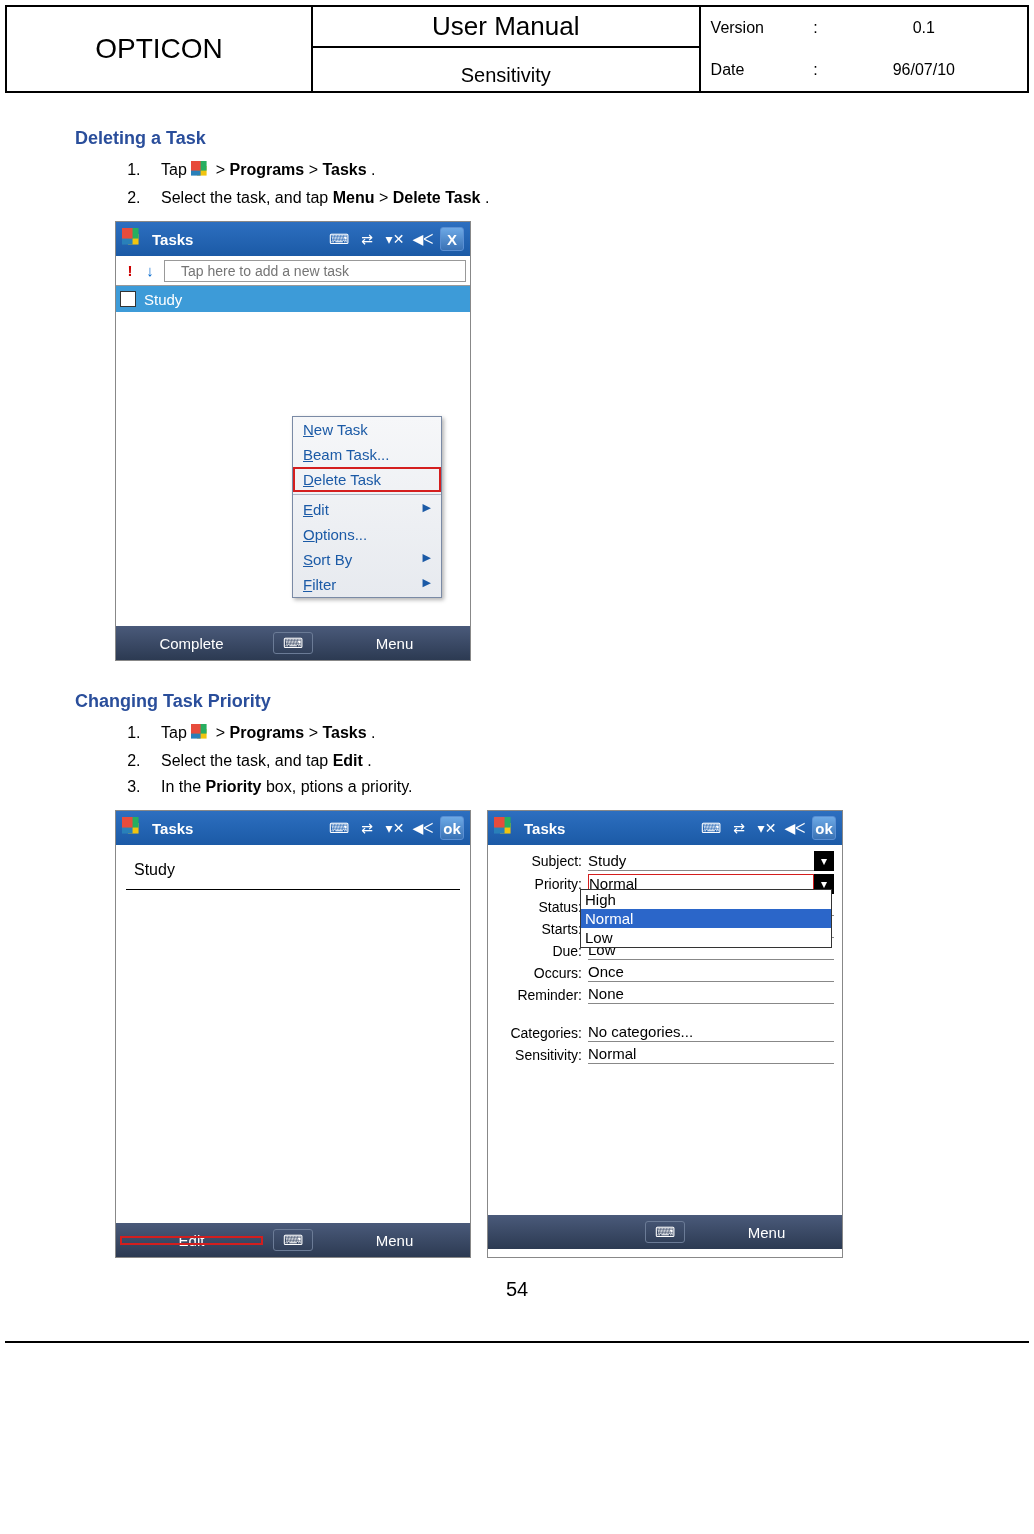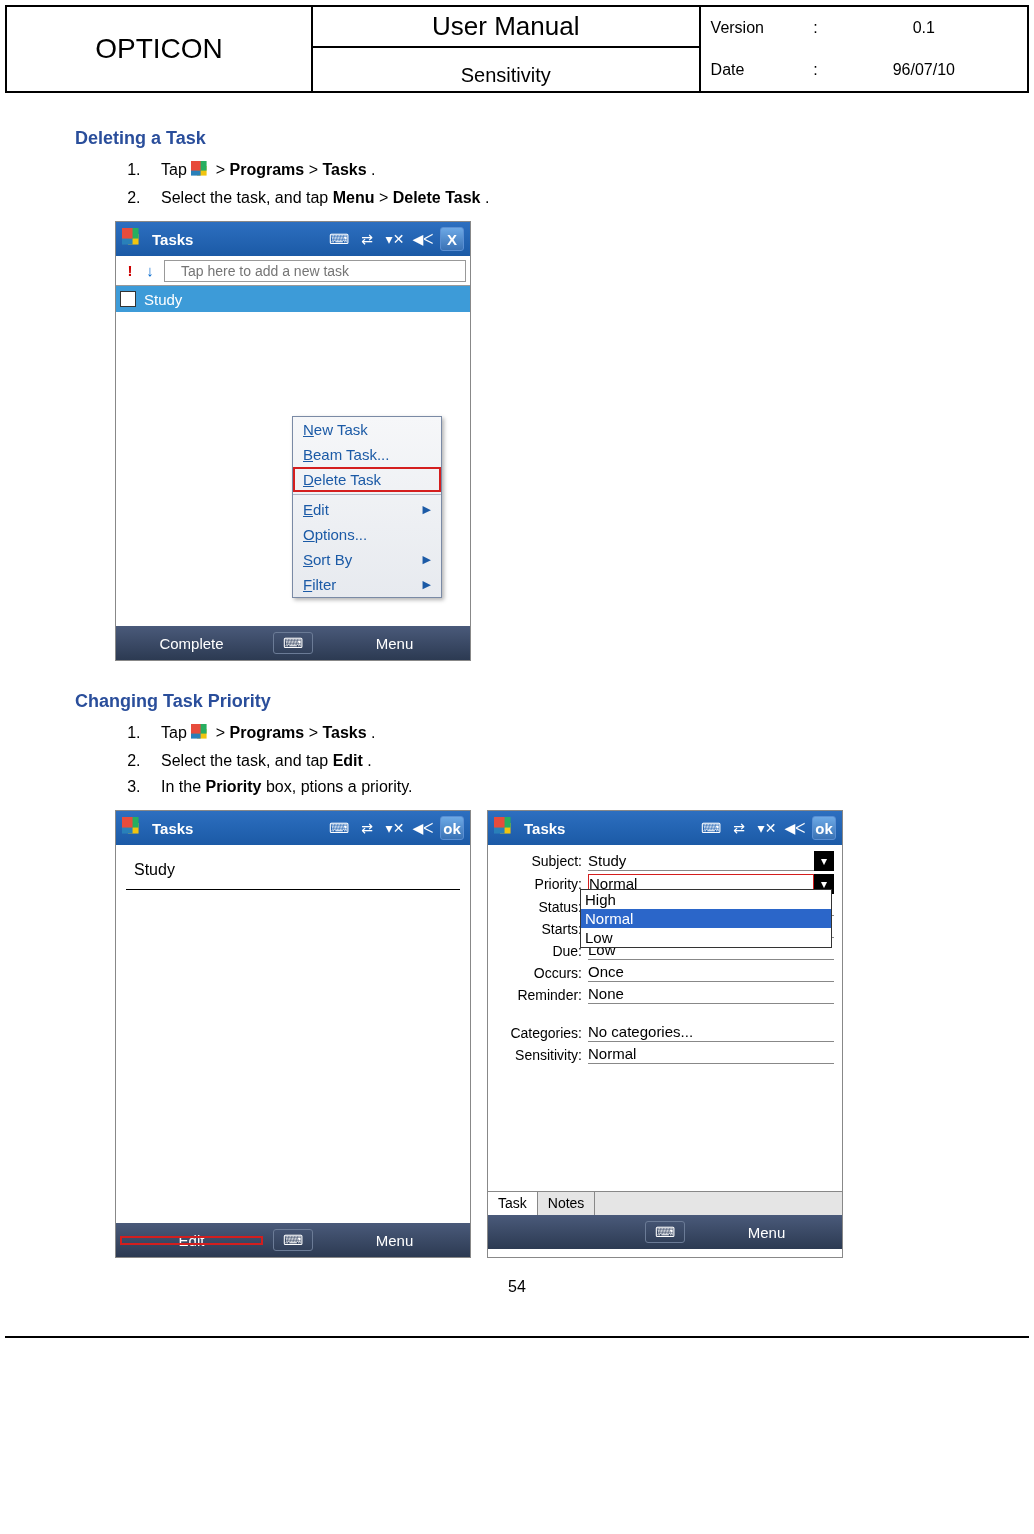--- a/index.html
+++ b/index.html
@@ -186,21 +186,21 @@
       width: 150px;
       background: linear-gradient(#f6f7f9,#e7eaef);
       border:1px solid #7a8aa5;
       box-shadow: 2px 2px 4px rgba(0,0,0,.3);
     }
     .s1-menu-item {
       padding:4px 10px;
       color:#1b5aa6;
       display:flex;
       justify-content:space-between;
-      align-items:center;
+      align-items:flex-start;
     }
     .s1-menu-item u { text-decoration:underline; }
     .s1-menu-item.hi {
       outline:2px solid #d41e1e;
       outline-offset:-2px;
     }
     .s1-sep { border-top:1px solid #aeb6c3; margin:2px 0; }
     .submenu-arrow { color:#1b5aa6; font-size:11px; }
 
     
@@ -252,21 +252,21 @@
       position:absolute; bottom:0; left:0; right:0;
       display:flex;
       border-top:1px solid #888;
       font-size:14px;
       background:#e5e5e5;
       height:24px;
     }
     .s3-tab { padding:3px 10px; border-right:1px solid #888; background:#fff; }
     .s3-tab.inactive { background:#e5e5e5; }
 
-    .page-number { text-align:center; font-size:16px; margin-top:3px; margin-bottom:10px; }
+    .page-number { text-align:center; font-size:20px; margin-top:3px; margin-bottom:10px; }
     .footer-line { border-top:2px solid #000; margin:0 5px; }
   </style>
 </head>
 <body>
 
 <div class="page-header">
   <div class="header-left">OPTICON</div>
   <div class="header-center">
     <div class="header-center-title">User Manual</div>
     <div class="header-center-sub">Sensitivity</div>
@@ -465,24 +465,20 @@
           <div style="height:16px"></div>
           <div class="s3-row">
             <div class="s3-label">Categories:</div>
             <div class="s3-value">No categories...</div>
           </div>
           <div class="s3-row">
             <div class="s3-label">Sensitivity:</div>
             <div class="s3-value">Normal</div>
           </div>
         </div>
-        <div class="s3-tabs">
-          <div class="s3-tab">Task</div>
-          <div class="s3-tab inactive">Notes</div>
-        </div>
       </div>
       <div class="pda-softkeys">
         <div class="sk"></div>
         <div class="sk-center">⌨</div>
         <div class="sk">Menu</div>
       </div>
     </div>
 
   </div>
 

